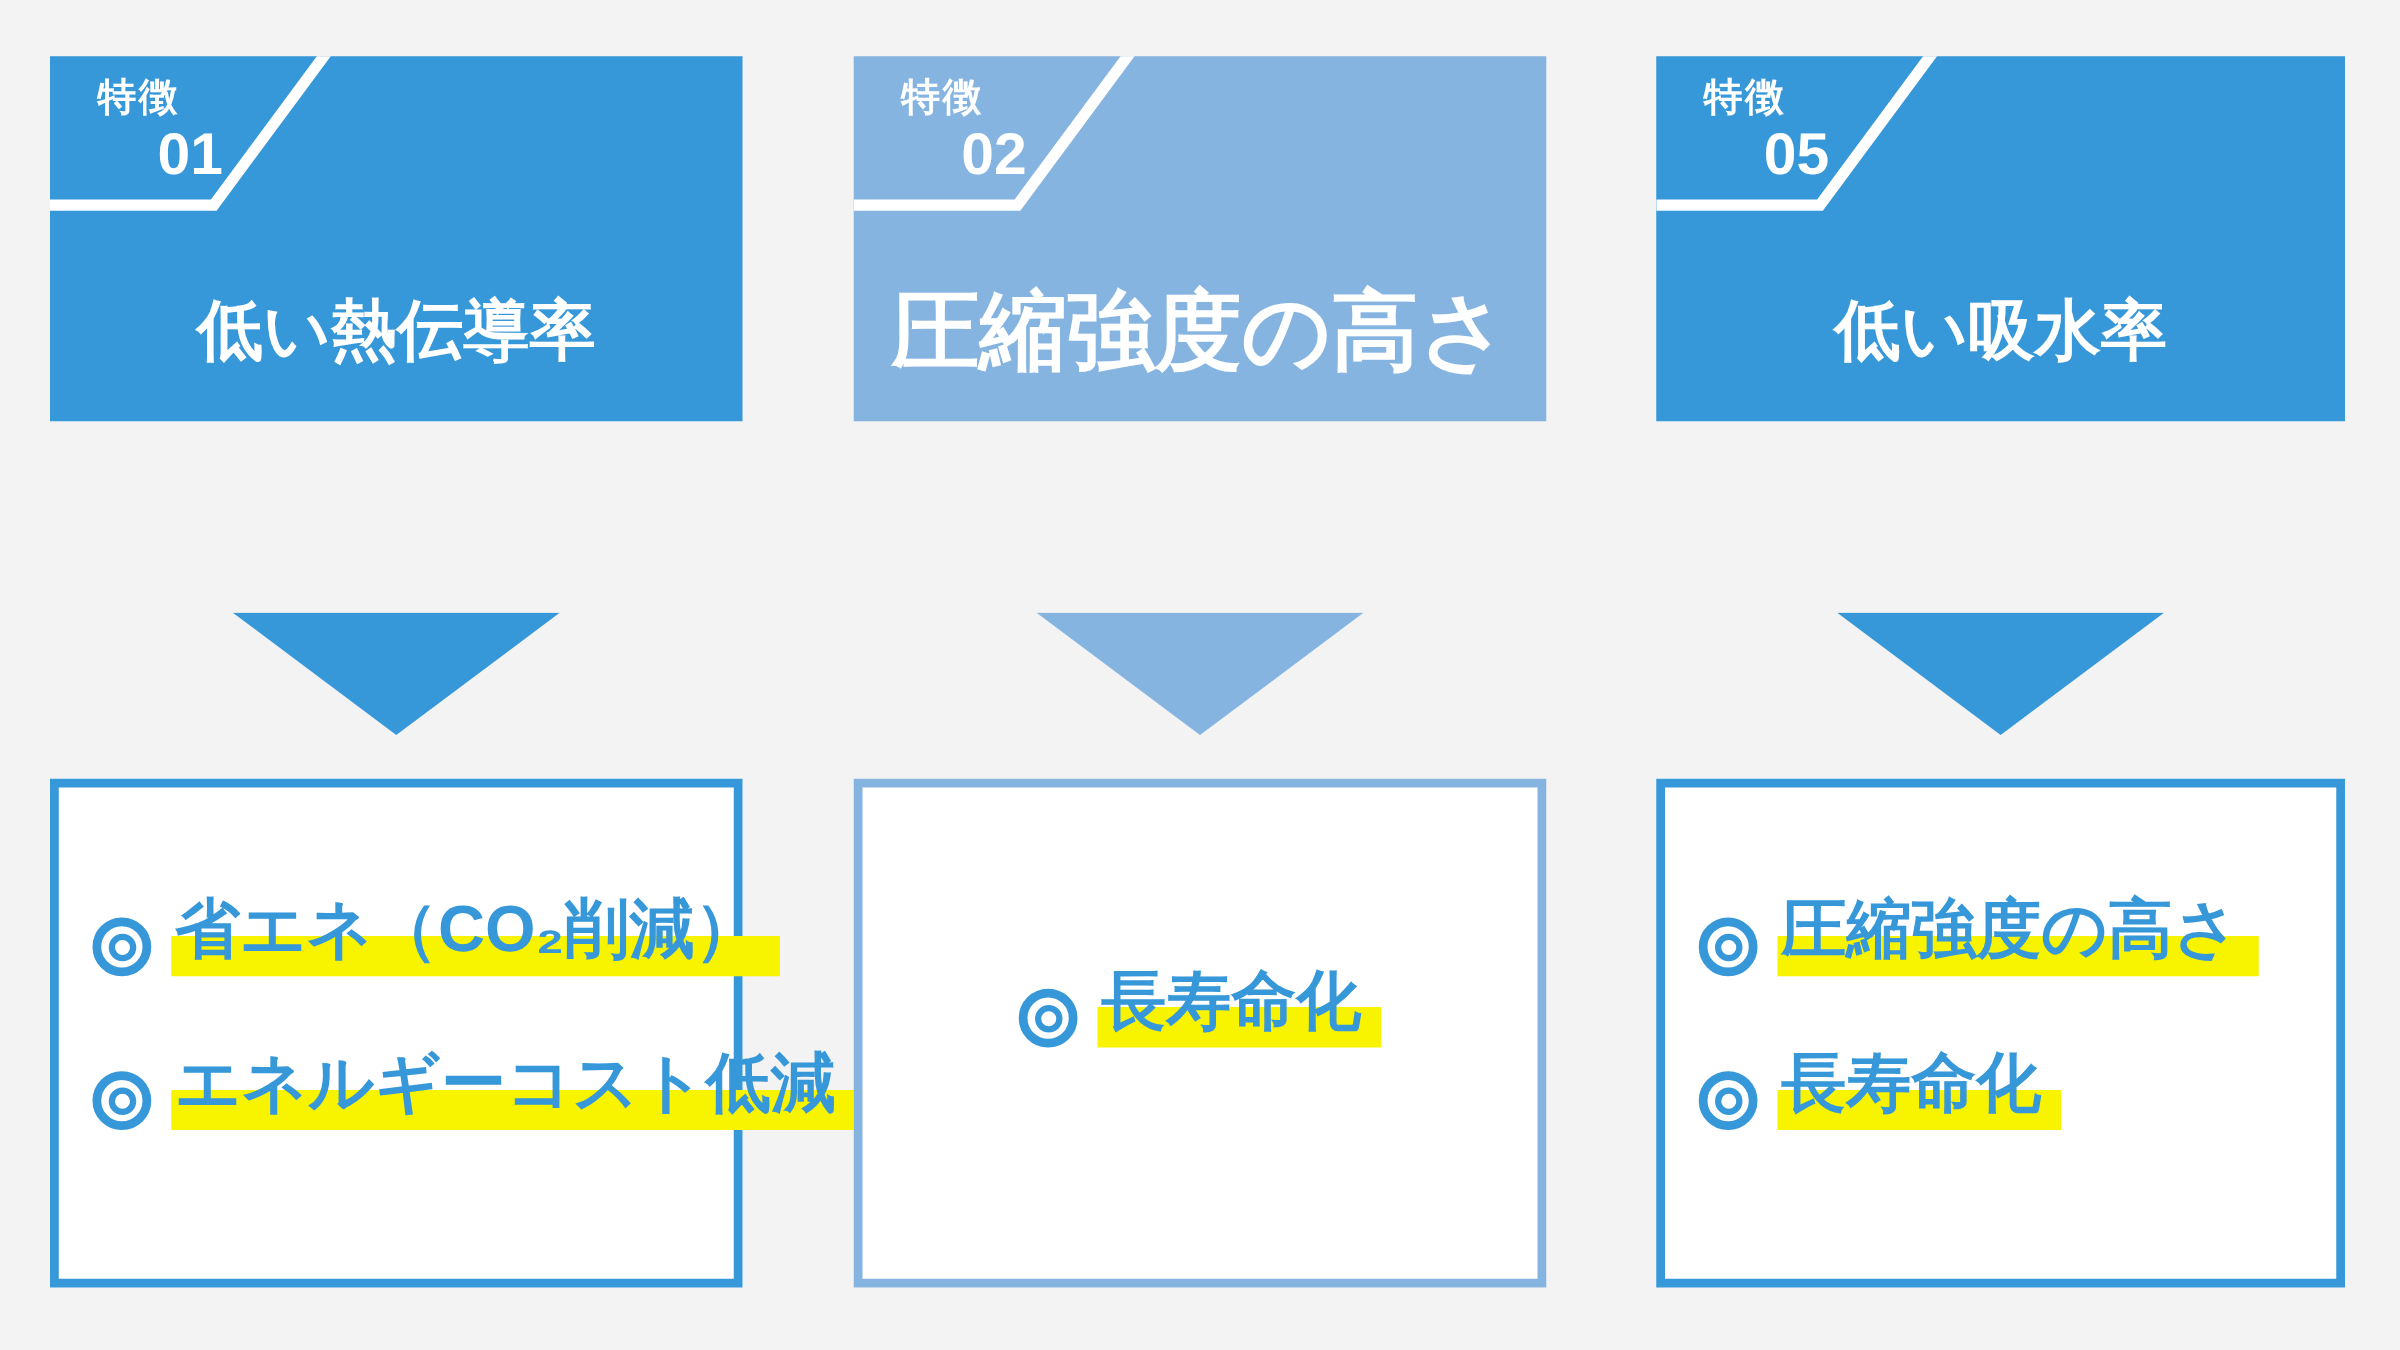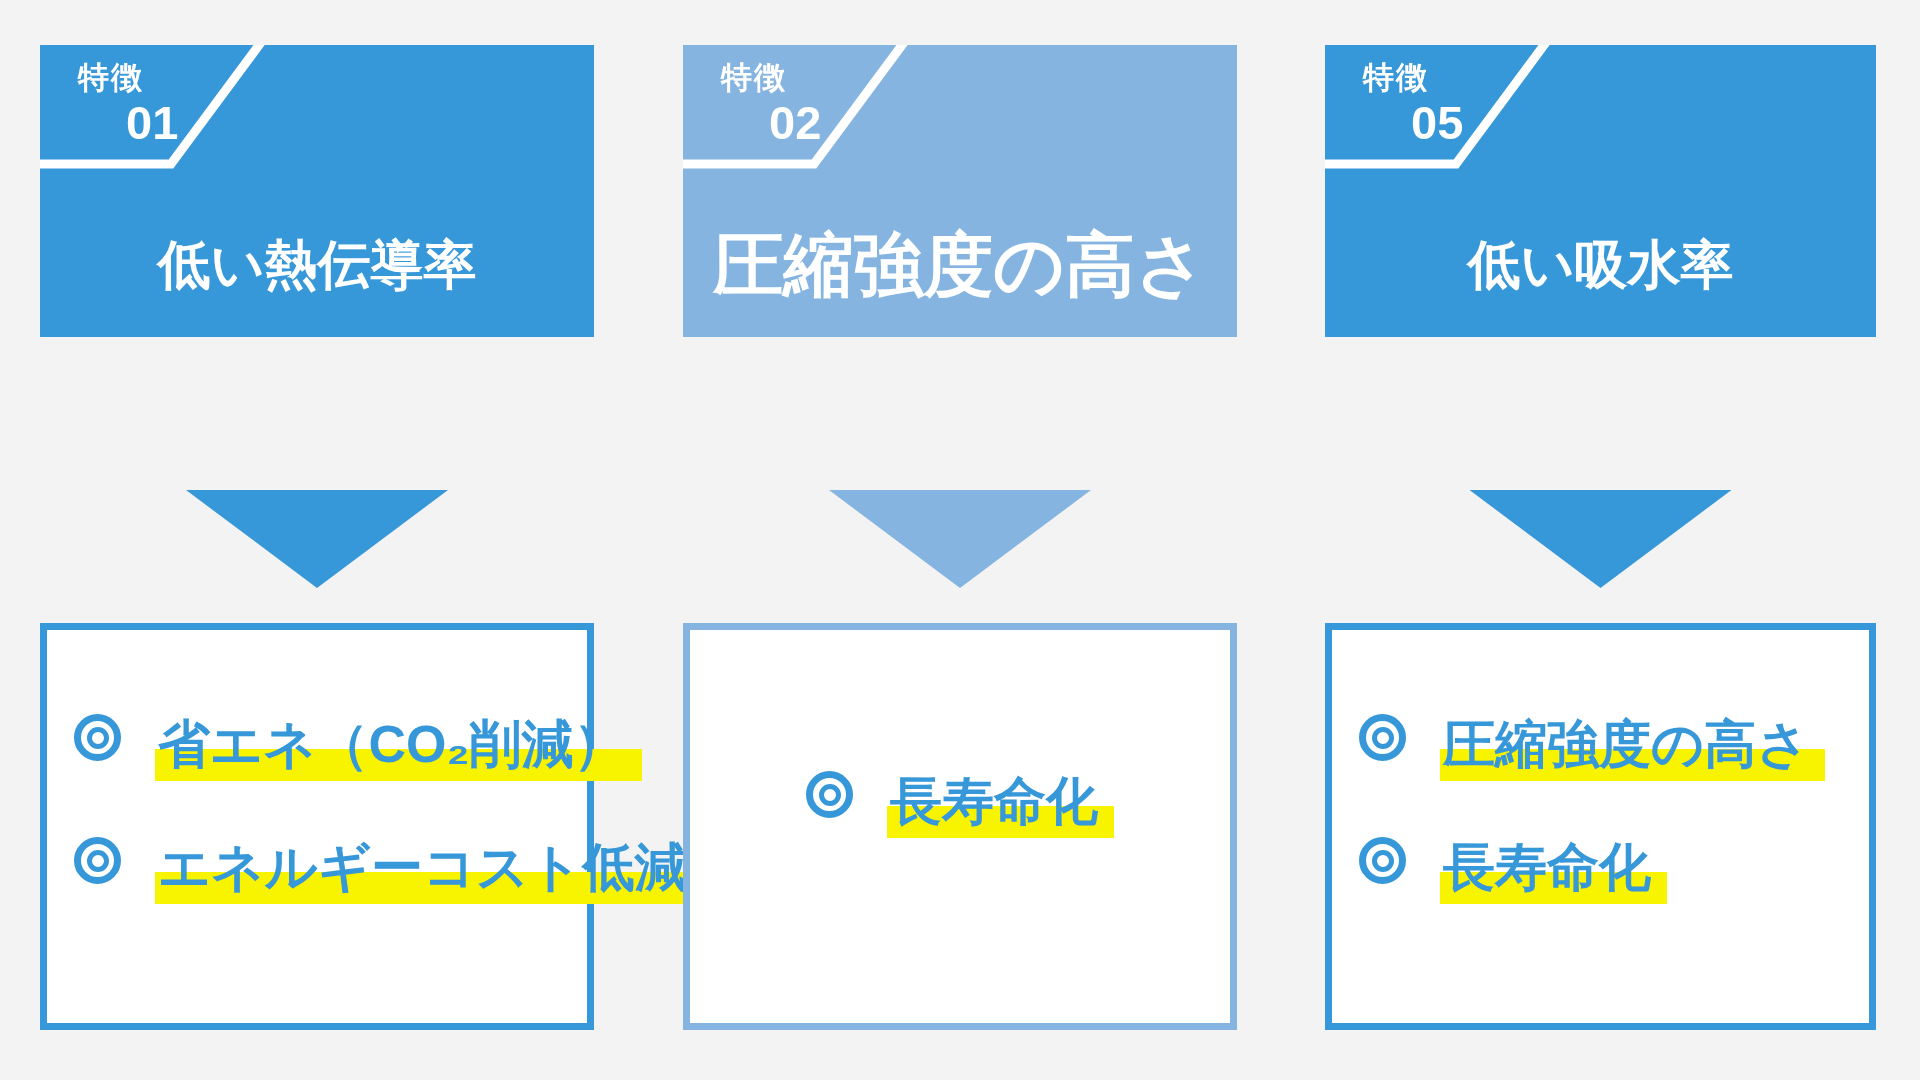--- a/index.html
+++ b/index.html
@@ -60,21 +60,21 @@
     display:flex;flex-direction:column;
     padding:84px 10px 0 27px;
     row-gap:56px;
   }
   .theme-light .benefit-box{border-color:var(--secondary);}
   .benefit-box.centered{
     padding:0;align-items:center;justify-content:center;
   }
   .benefit-box.centered .benefit-item{transform:translateY(-22px);}
 
-  .benefit-item{display:flex;align-items:flex-start;gap:18px;}
+  .benefit-item{display:flex;align-items:flex-end;}
   .marker{
     flex:0 0 auto;
     width:47px;height:47px;border:7px solid var(--primary);border-radius:50%;
     display:inline-flex;align-items:center;justify-content:center;
     margin-right:16px;
   }
   .marker-inner{width:22px;height:22px;border:5px solid var(--primary);border-radius:50%;}
   .benefit-text{
     color:var(--primary);
     font-size:52px;font-weight:bold;line-height:60px;

